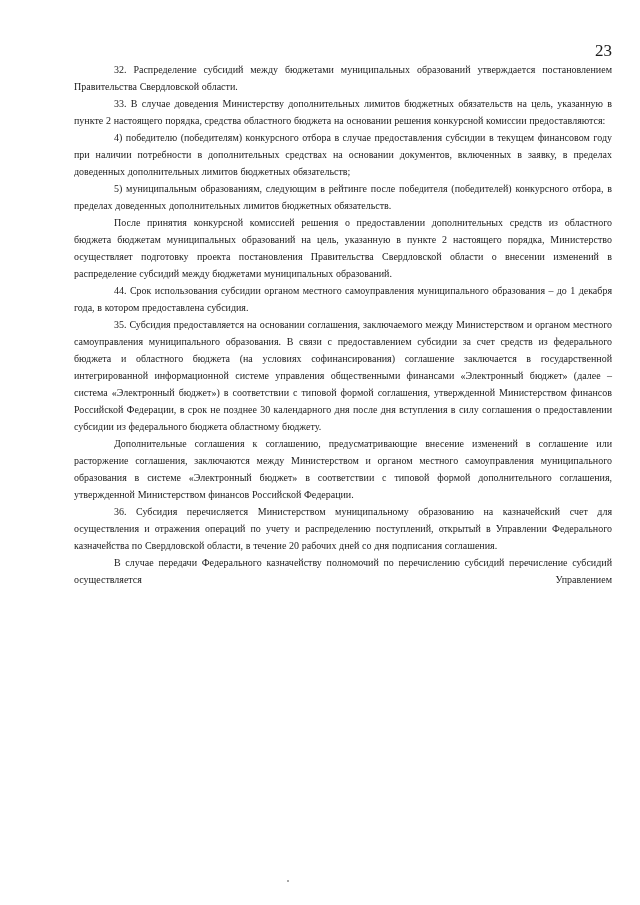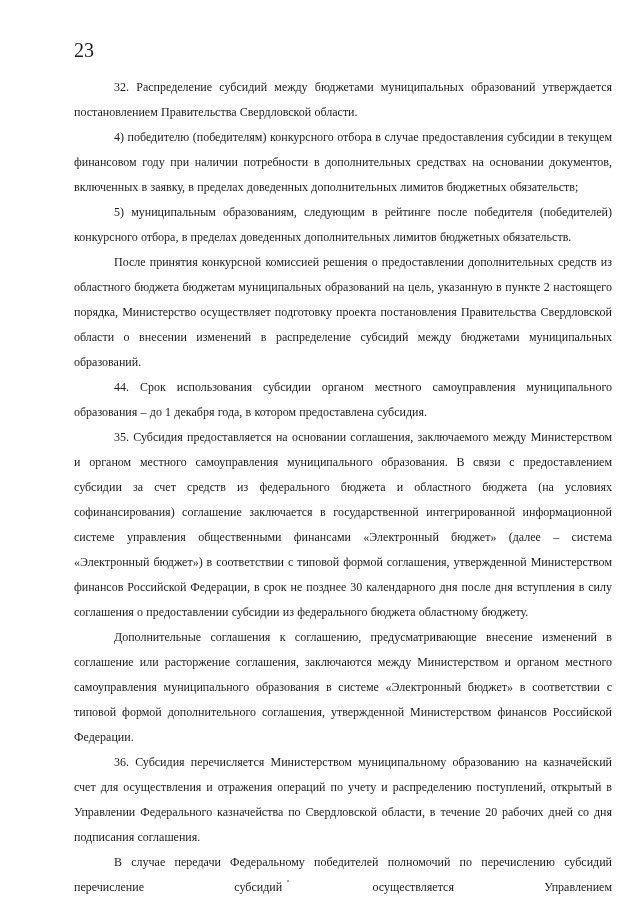--- a/index.html
+++ b/index.html
@@ -18,31 +18,31 @@
   .page {
     position: absolute;
     inset: 0;
     background: #ffffff;
   }
   .page-number {
     position: absolute;
     top: 42px;
     left: 74px;
     width: 538px;
-    text-align: left;
-    font-size: 20px;
+    text-align: right;
+    font-size: 17px;
     line-height: 17.4px;
   }
   .doc-body {
     position: absolute;
-    top: 75px;
+    top: 61px;
     left: 74px;
     width: 538px;
-    font-size: 12px;
-    line-height: 25px;
+    font-size: 10px;
+    line-height: 17px;
     text-align: justify;
     hyphens: none;
   }
   .para {
     margin: 0;
     text-indent: 40px;
     word-spacing: 0.02em;
   }
   .para.justify-last {
     text-align-last: justify;
@@ -58,24 +58,25 @@
   }
 </style>
 </head>
 <body>
 
 <div class="page">
   <div class="page-number">23</div>
 
   <div class="doc-body">
       <p class="para">32. Распределение субсидий между бюджетами муниципальных образований утверждается постановлением Правительства Свердловской области.</p>
+      <p class="para">33. В случае доведения Министерству дополнительных лимитов бюджетных обязательств на цель, указанную в пункте 2 настоящего порядка, средства областного бюджета на основании решения конкурсной комиссии предоставляются:</p>
       <p class="para">4) победителю (победителям) конкурсного отбора в случае предоставления субсидии в текущем финансовом году при наличии потребности в дополнительных средствах на основании документов, включенных в заявку, в пределах доведенных дополнительных лимитов бюджетных обязательств;</p>
       <p class="para">5) муниципальным образованиям, следующим в рейтинге после победителя (победителей) конкурсного отбора, в пределах доведенных дополнительных лимитов бюджетных обязательств.</p>
       <p class="para">После принятия конкурсной комиссией решения о предоставлении дополнительных средств из областного бюджета бюджетам муниципальных образований на цель, указанную в пункте 2 настоящего порядка, Министерство осуществляет подготовку проекта постановления Правительства Свердловской области о внесении изменений в распределение субсидий между бюджетами муниципальных образований.</p>
       <p class="para">44. Срок использования субсидии органом местного самоуправления муниципального образования – до 1 декабря года, в котором предоставлена субсидия.</p>
       <p class="para">35. Субсидия предоставляется на основании соглашения, заключаемого между Министерством и органом местного самоуправления муниципального образования. В связи с предоставлением субсидии за счет средств из федерального бюджета и областного бюджета (на условиях софинансирования) соглашение заключается в государственной интегрированной информационной системе управления общественными финансами «Электронный бюджет» (далее – система «Электронный бюджет») в соответствии с типовой формой соглашения, утвержденной Министерством финансов Российской Федерации, в срок не позднее 30 календарного дня после дня вступления в силу соглашения о предоставлении субсидии из федерального бюджета областному бюджету.</p>
       <p class="para">Дополнительные соглашения к соглашению, предусматривающие внесение изменений в соглашение или расторжение соглашения, заключаются между Министерством и органом местного самоуправления муниципального образования в системе «Электронный бюджет» в соответствии с типовой формой дополнительного соглашения, утвержденной Министерством финансов Российской Федерации.</p>
       <p class="para">36. Субсидия перечисляется Министерством муниципальному образованию на казначейский счет для осуществления и отражения операций по учету и распределению поступлений, открытый в Управлении Федерального казначейства по Свердловской области, в течение 20 рабочих дней со дня подписания соглашения.</p>
-      <p class="para justify-last">В случае передачи Федеральному победителей полномочий по перечислению субсидий перечисление субсидий осуществляется Управлением</p>
+      <p class="para justify-last">В случае передачи Федерального казначейству полномочий по перечислению субсидий перечисление субсидий осуществляется Управлением</p>
     </div>
 
   <div class="scan-speck"></div>
 </div>
 
 </body></html>

